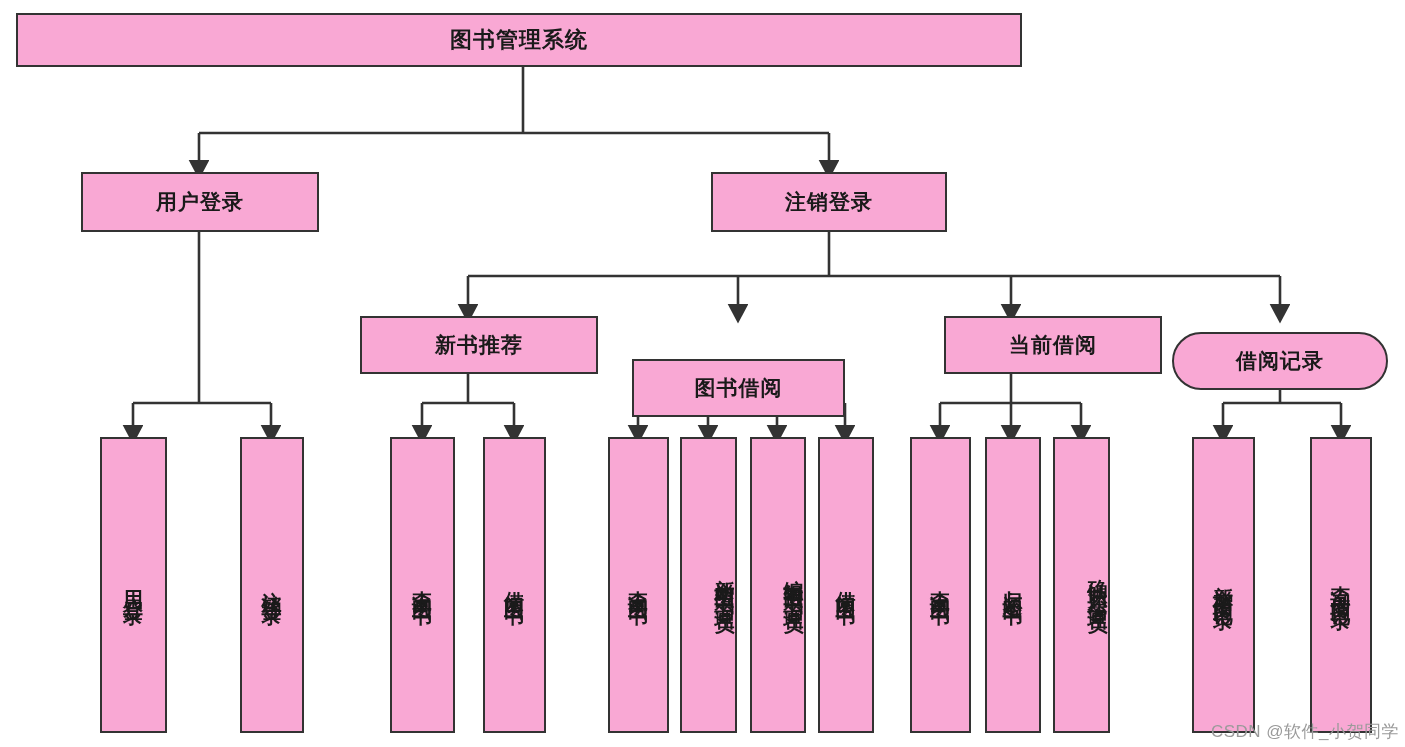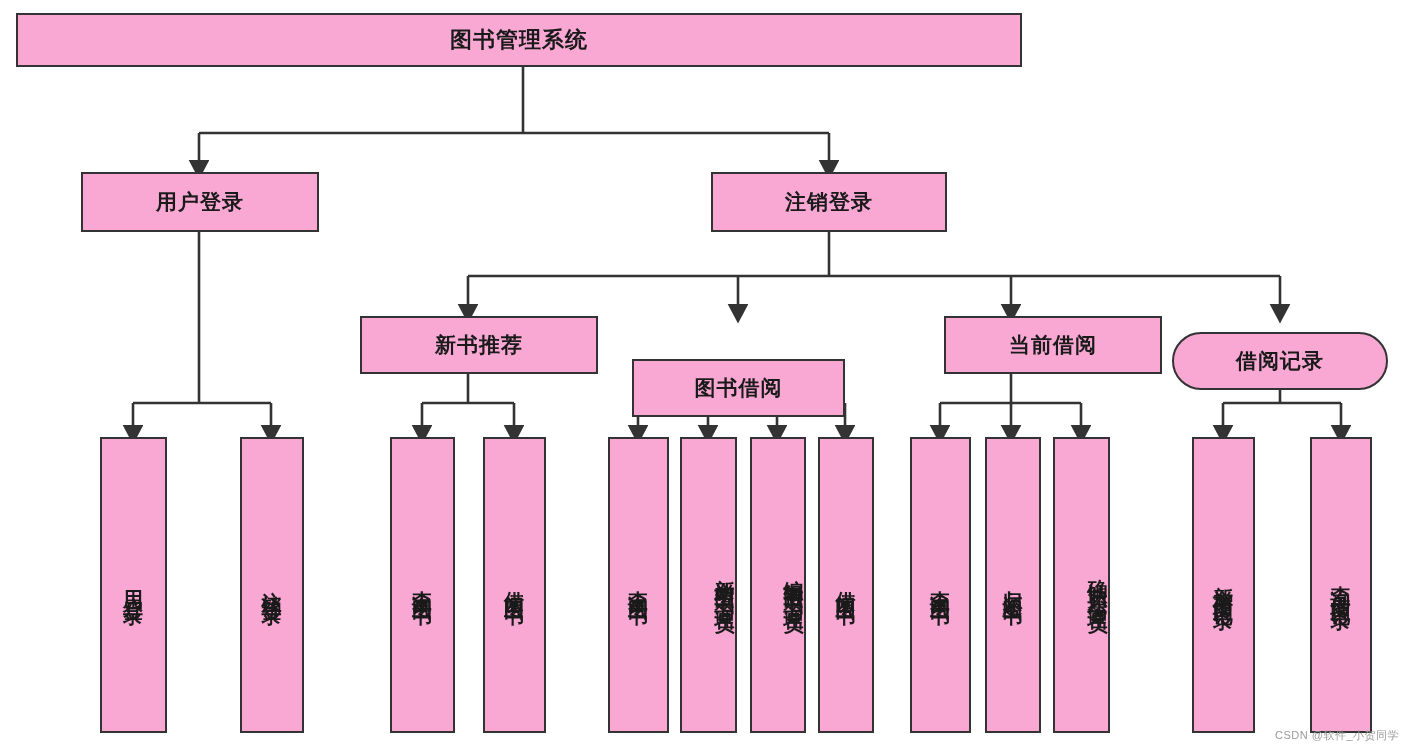--- a/index.html
+++ b/index.html
@@ -58,21 +58,21 @@
     justify-content: center;
     line-height: 1;
   }
   .node.vert.tall {
     align-items: flex-start;
   }
   .watermark {
     position: absolute;
     right: 6px;
     bottom: 4px;
-    font-size: 11px;
+    font-size: 17px;
     color: #9a9a9a;
     letter-spacing: 0.5px;
     white-space: nowrap;
     z-index: 5;
   }
 </style>
 </head>
 <body>
 
 <div id="canvas">

